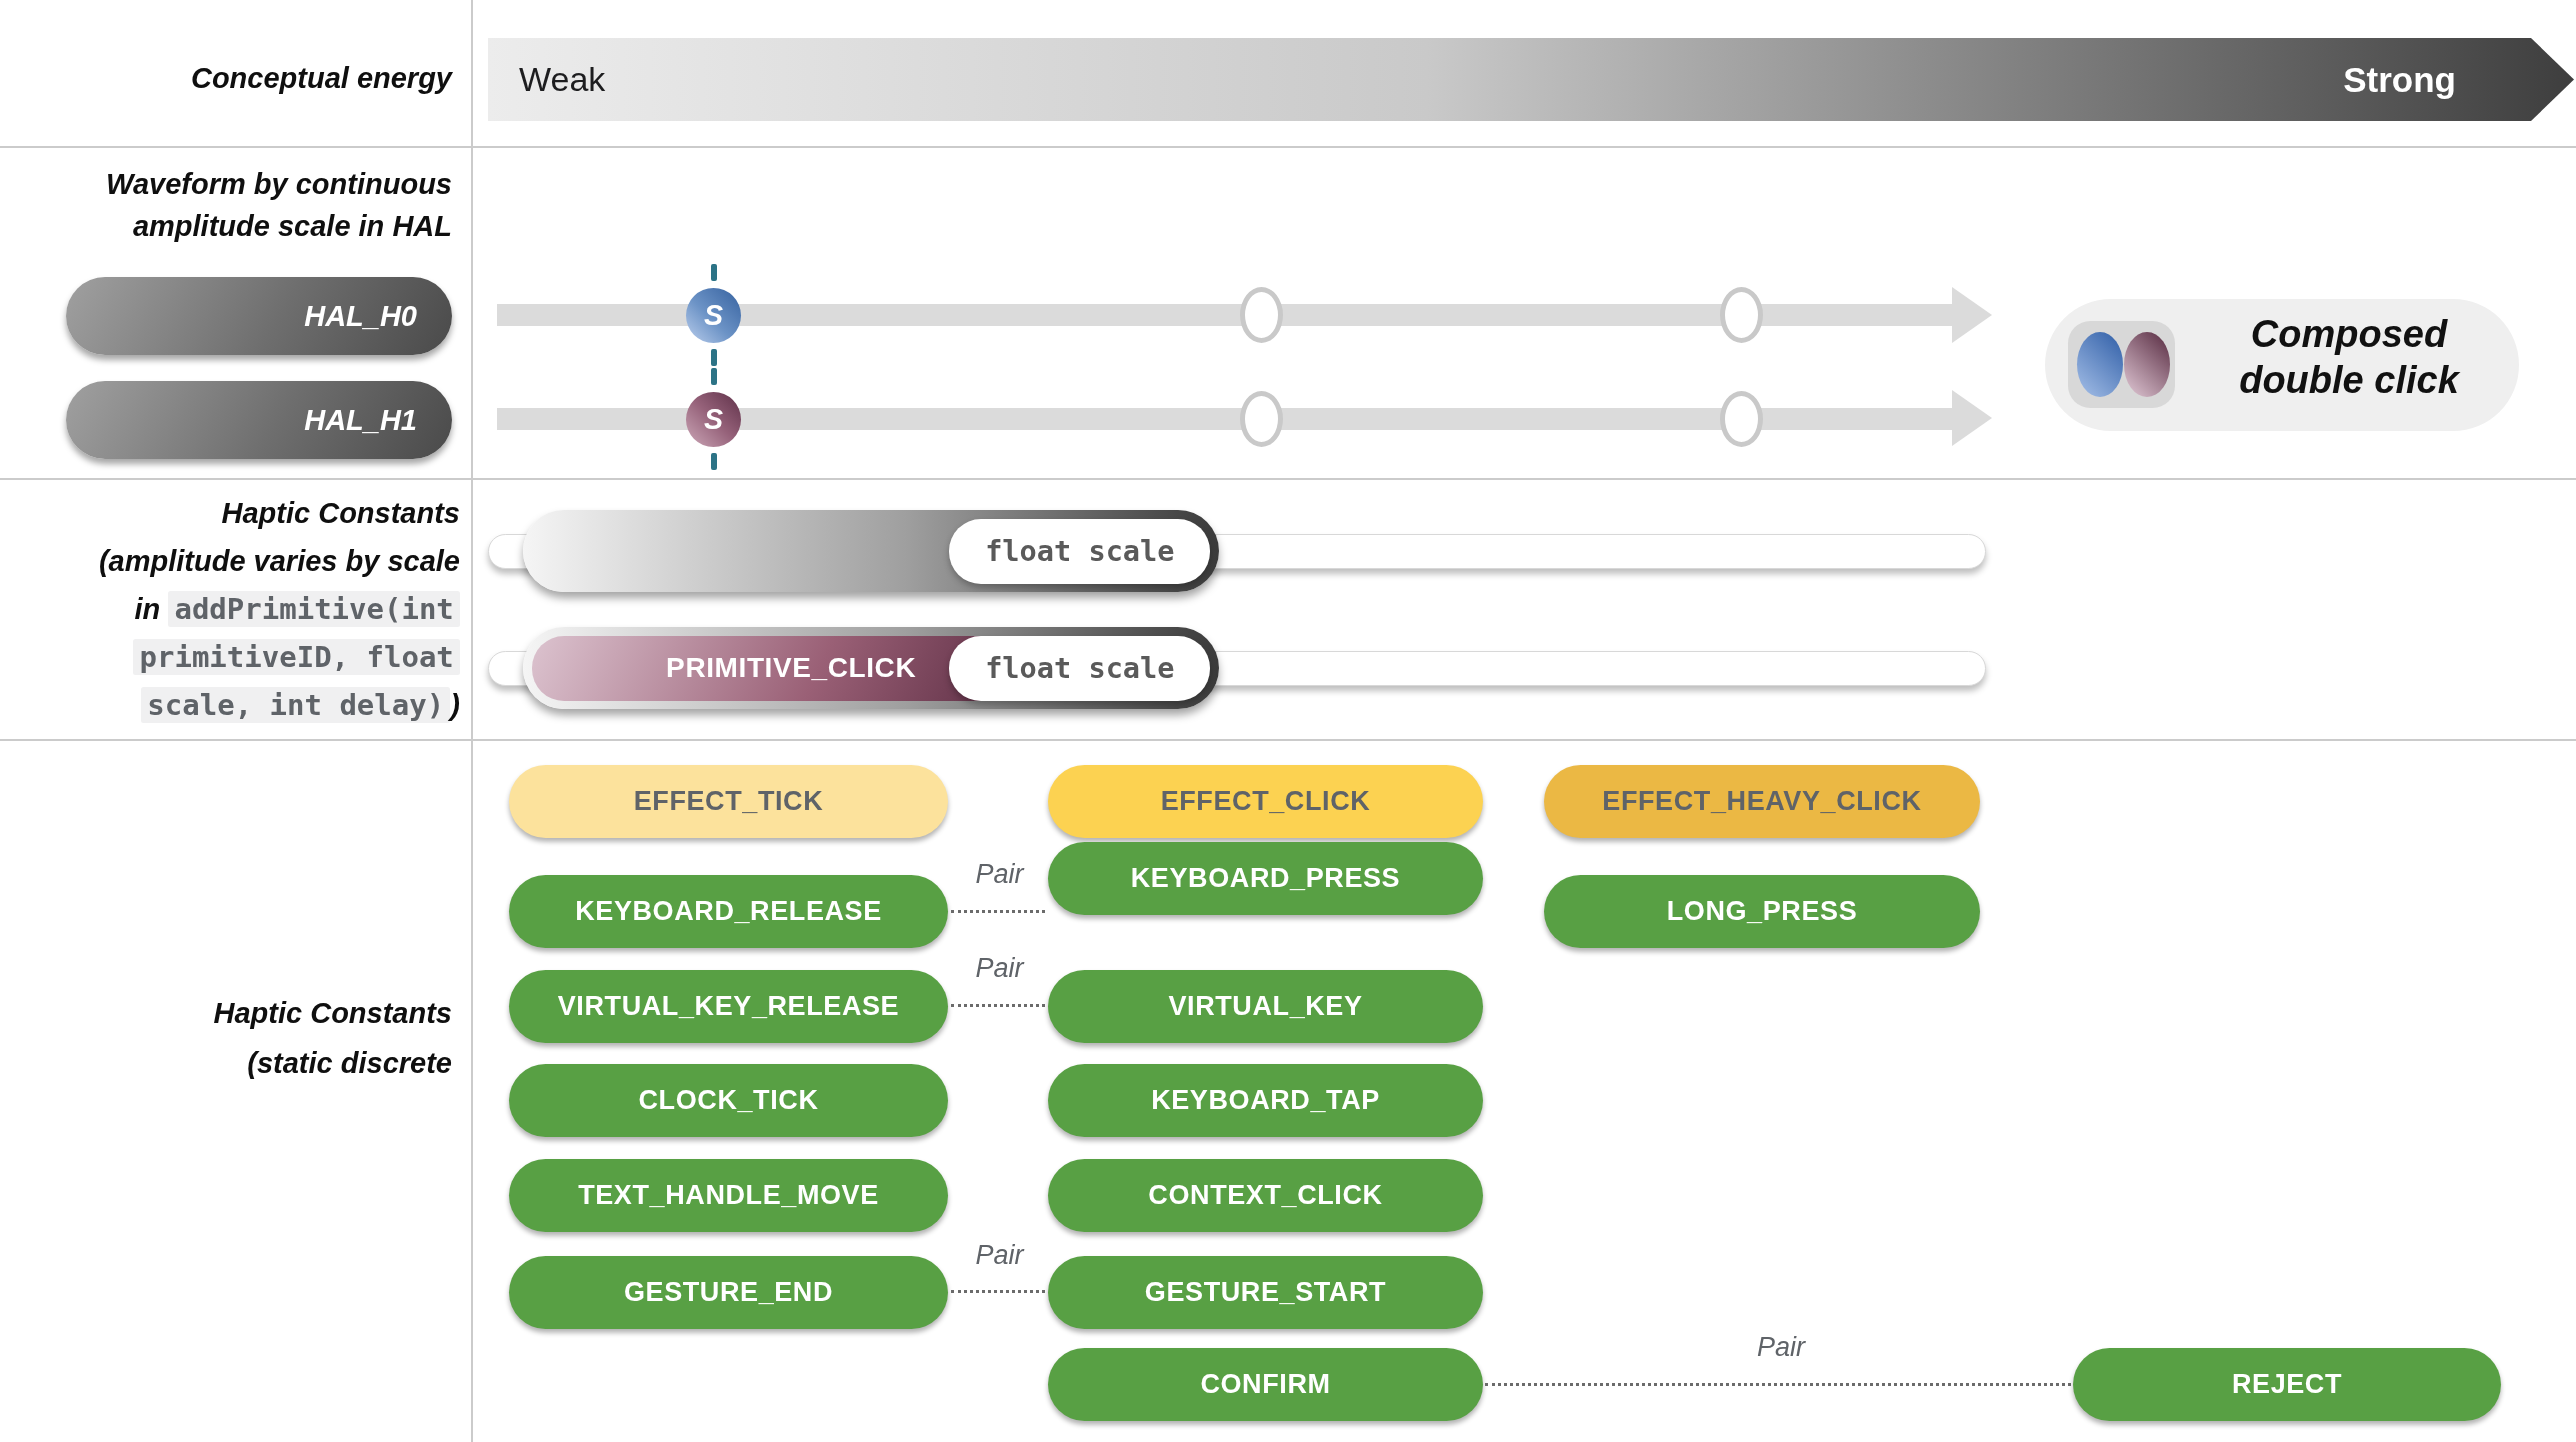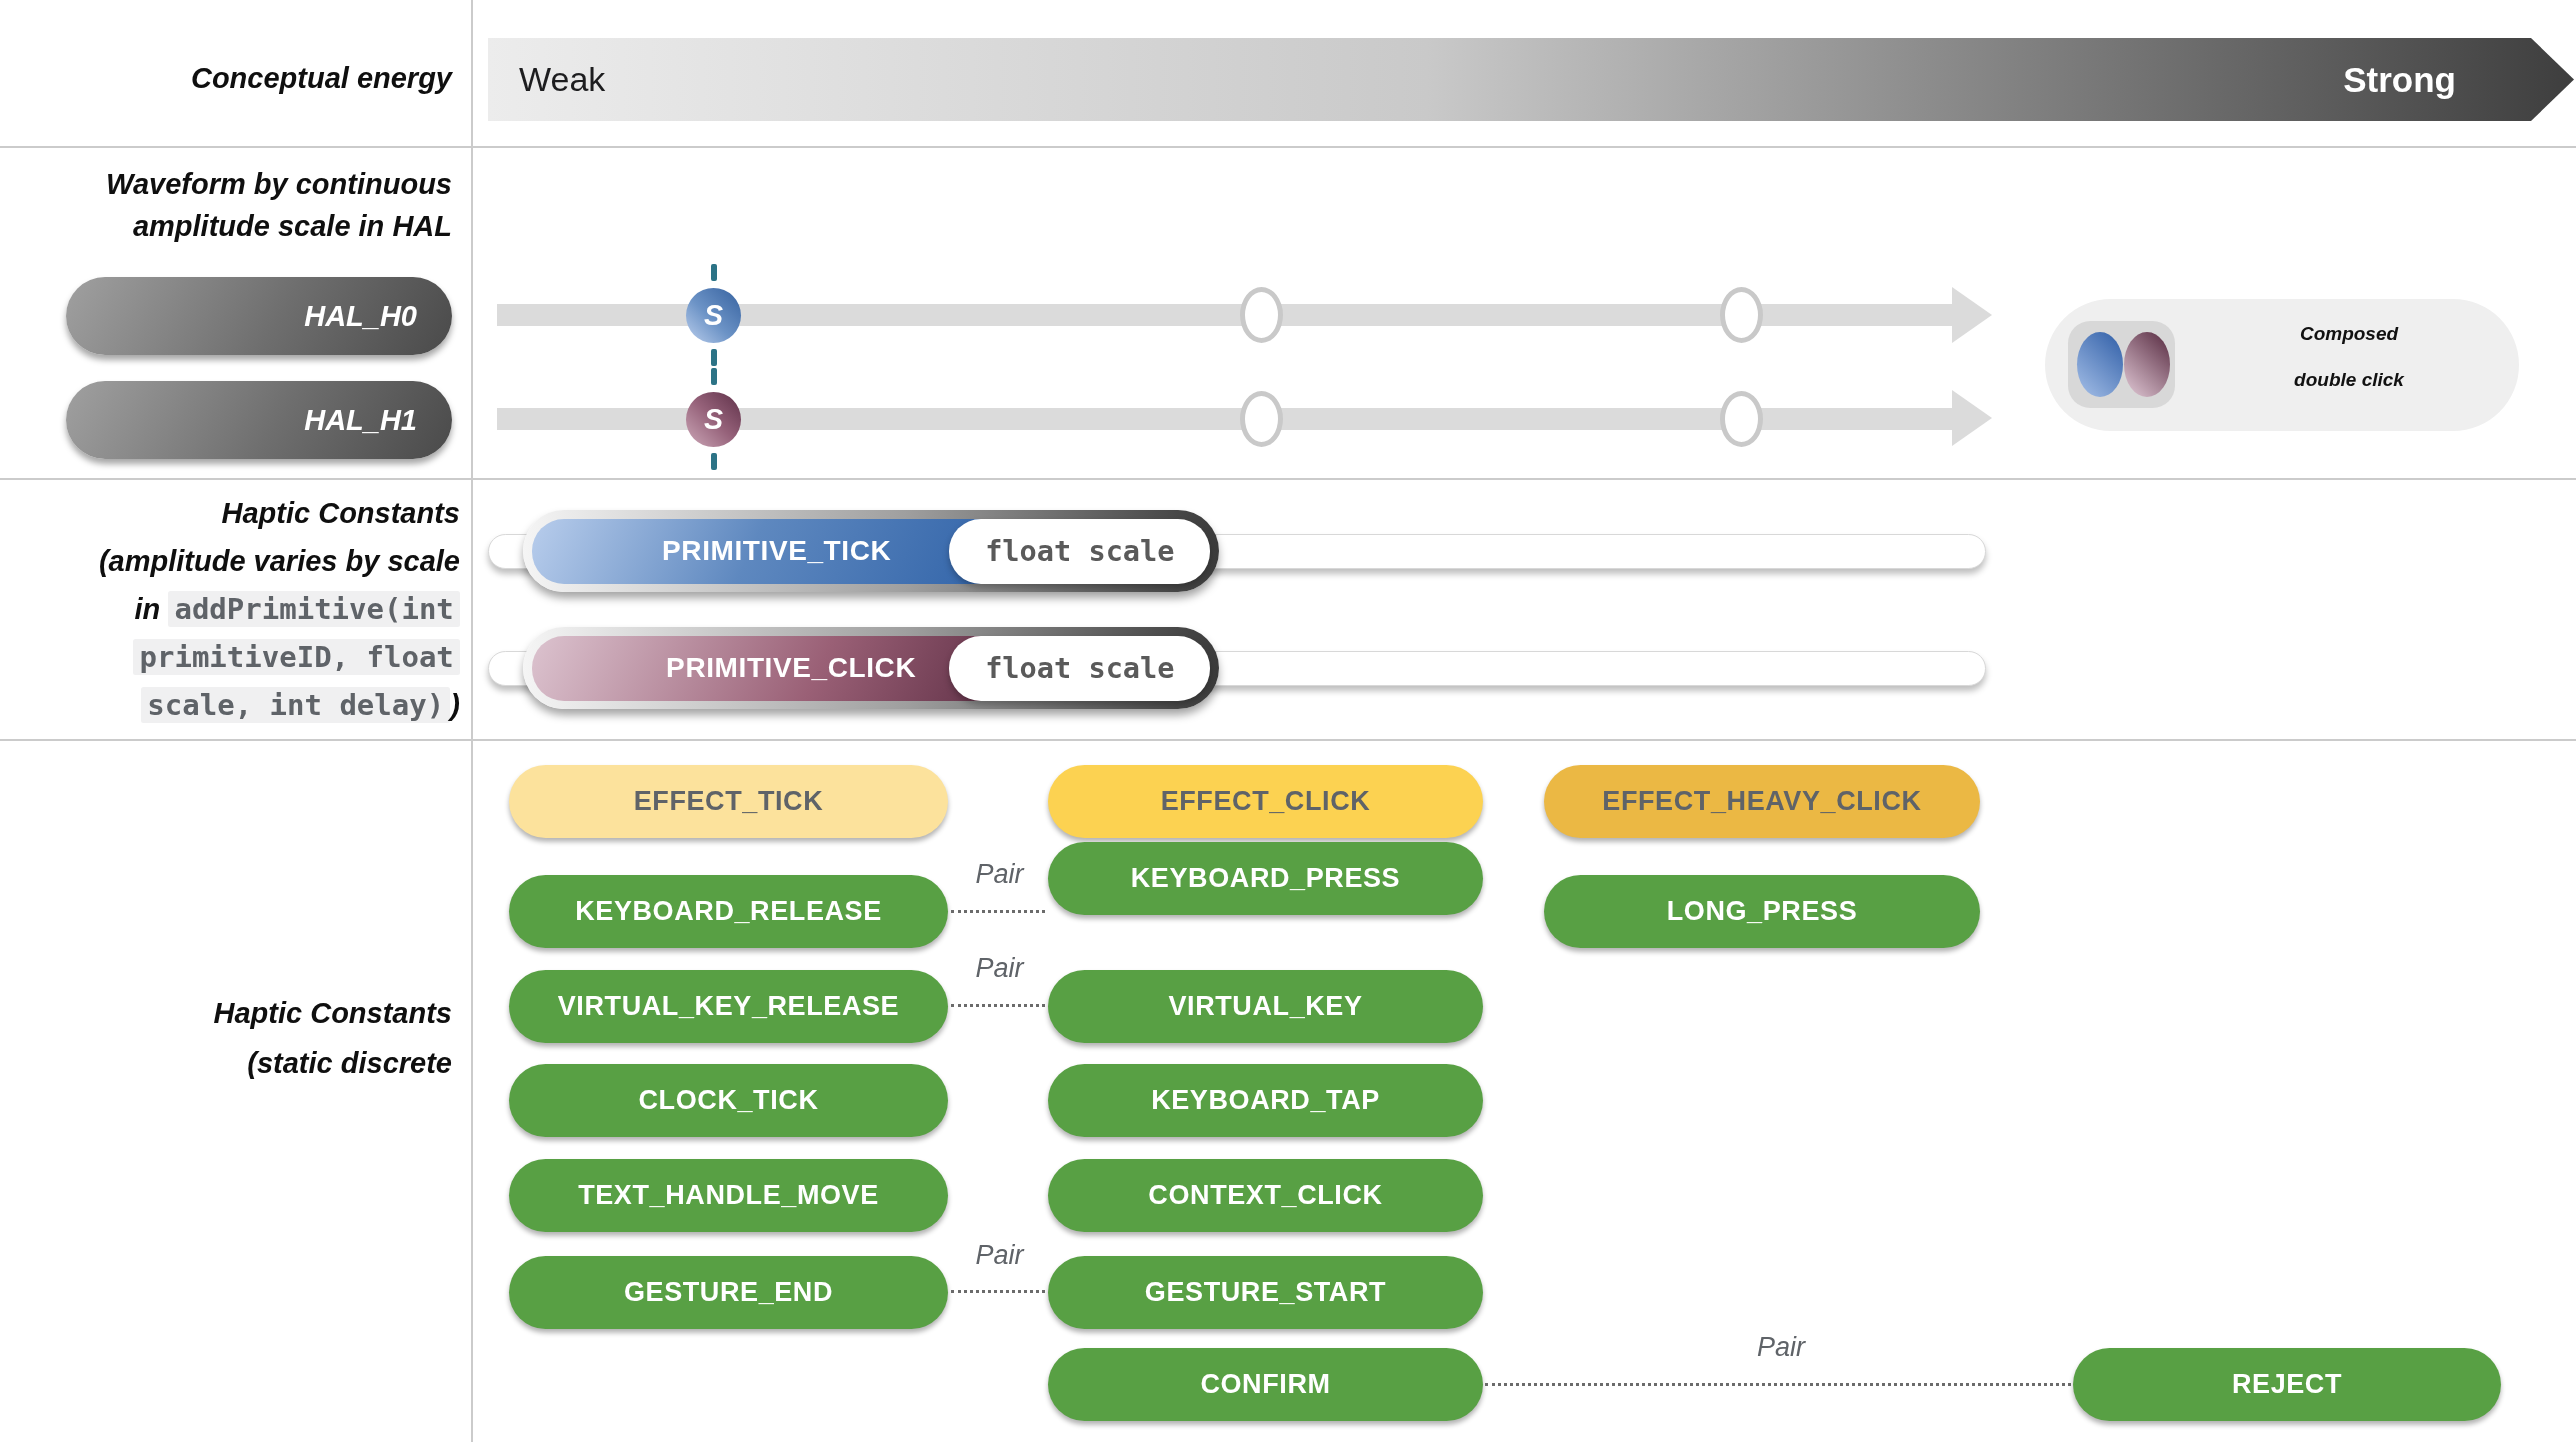--- a/index.html
+++ b/index.html
@@ -40,21 +40,21 @@
   .s-plum{background:linear-gradient(45deg,#CDA9B9 0%,#96627A 50%,#5E3048 100%);}
   .dash{position:absolute;width:5.6px;height:17.4px;background:#2C7386;border-radius:1.9px;}
 
   
   .composed{position:absolute;left:2045px;top:299px;width:474px;height:132px;border-radius:66px;background:#EFEFEF;}
   .composed-inner{position:absolute;left:23px;top:22.3px;width:107px;height:87px;border-radius:22.3px;background:#D8D8D8;}
   .composed-dot{position:absolute;top:11.2px;width:46px;height:65px;border-radius:50%;}
   .cd-blue{left:8.7px;background:linear-gradient(45deg,#A6C0E8 0%,#2E5DA6 100%);}
   .cd-plum{left:56px;background:linear-gradient(45deg,#E3CBD8 0%,#55283E 100%);}
   .composed-text{position:absolute;left:149px;top:0;width:310px;height:116px;display:flex;flex-direction:column;
-                 align-items:center;justify-content:center;font-weight:bold;font-style:italic;font-size:19px;line-height:46px;}
+                 align-items:center;justify-content:center;font-weight:bold;font-style:italic;font-size:38px;line-height:46px;}
 
   
   .slider-track{position:absolute;left:488px;width:1498px;height:35px;border-radius:17.4px;background:#fff;
                 box-sizing:border-box;border:1.9px solid #D8D8D8;box-shadow:0 5px 6.2px rgba(0,0,0,.25);}
   .slider-handle{position:absolute;left:523px;width:696px;height:82px;border-radius:41px;
                  background:linear-gradient(90deg,#F5F5F5 0%,#9F9F9F 55%,#3A3A3A 100%);
                  box-shadow:0 6.2px 8.7px rgba(0,0,0,.35);}
   .slider-label{position:absolute;left:8.7px;top:8.7px;height:65px;border-radius:32px;display:flex;
                 align-items:center;justify-content:center;color:#fff;font-weight:bold;font-size:28px;letter-spacing:0.6px;}
   .sl-blue{background:linear-gradient(115deg,#B8CDEC 0%,#5E88BF 45%,#2E61A7 100%);}
@@ -130,21 +130,20 @@
   <div class="side-label" style="top:489px;width:460px;line-height:48px;">
     <div>Haptic Constants</div>
     <div>(amplitude varies by scale</div>
     <div><span>in</span>&nbsp;<span class="code">addPrimitive(int</span></div>
     <div><span class="code">primitiveID, float</span></div>
     <div><span class="code">scale, int delay)</span><span>)</span></div>
   </div>
 
   <div class="slider-track" style="top:534px;"></div>
   <div class="slider-handle" style="top:510px;">
-    <div class="slider-label sl-blue" style="width:490px;">PRIMITIVE_TICK</div>
     <div class="slider-param">float scale</div>
   </div>
 
   <div class="slider-track" style="top:651px;"></div>
   <div class="slider-handle" style="top:627px;">
     <div class="slider-label sl-plum" style="width:519px;">PRIMITIVE_CLICK</div>
     <div class="slider-param">float scale</div>
   </div>
 
   <div class="side-label" style="top:988px;line-height:50px;">

